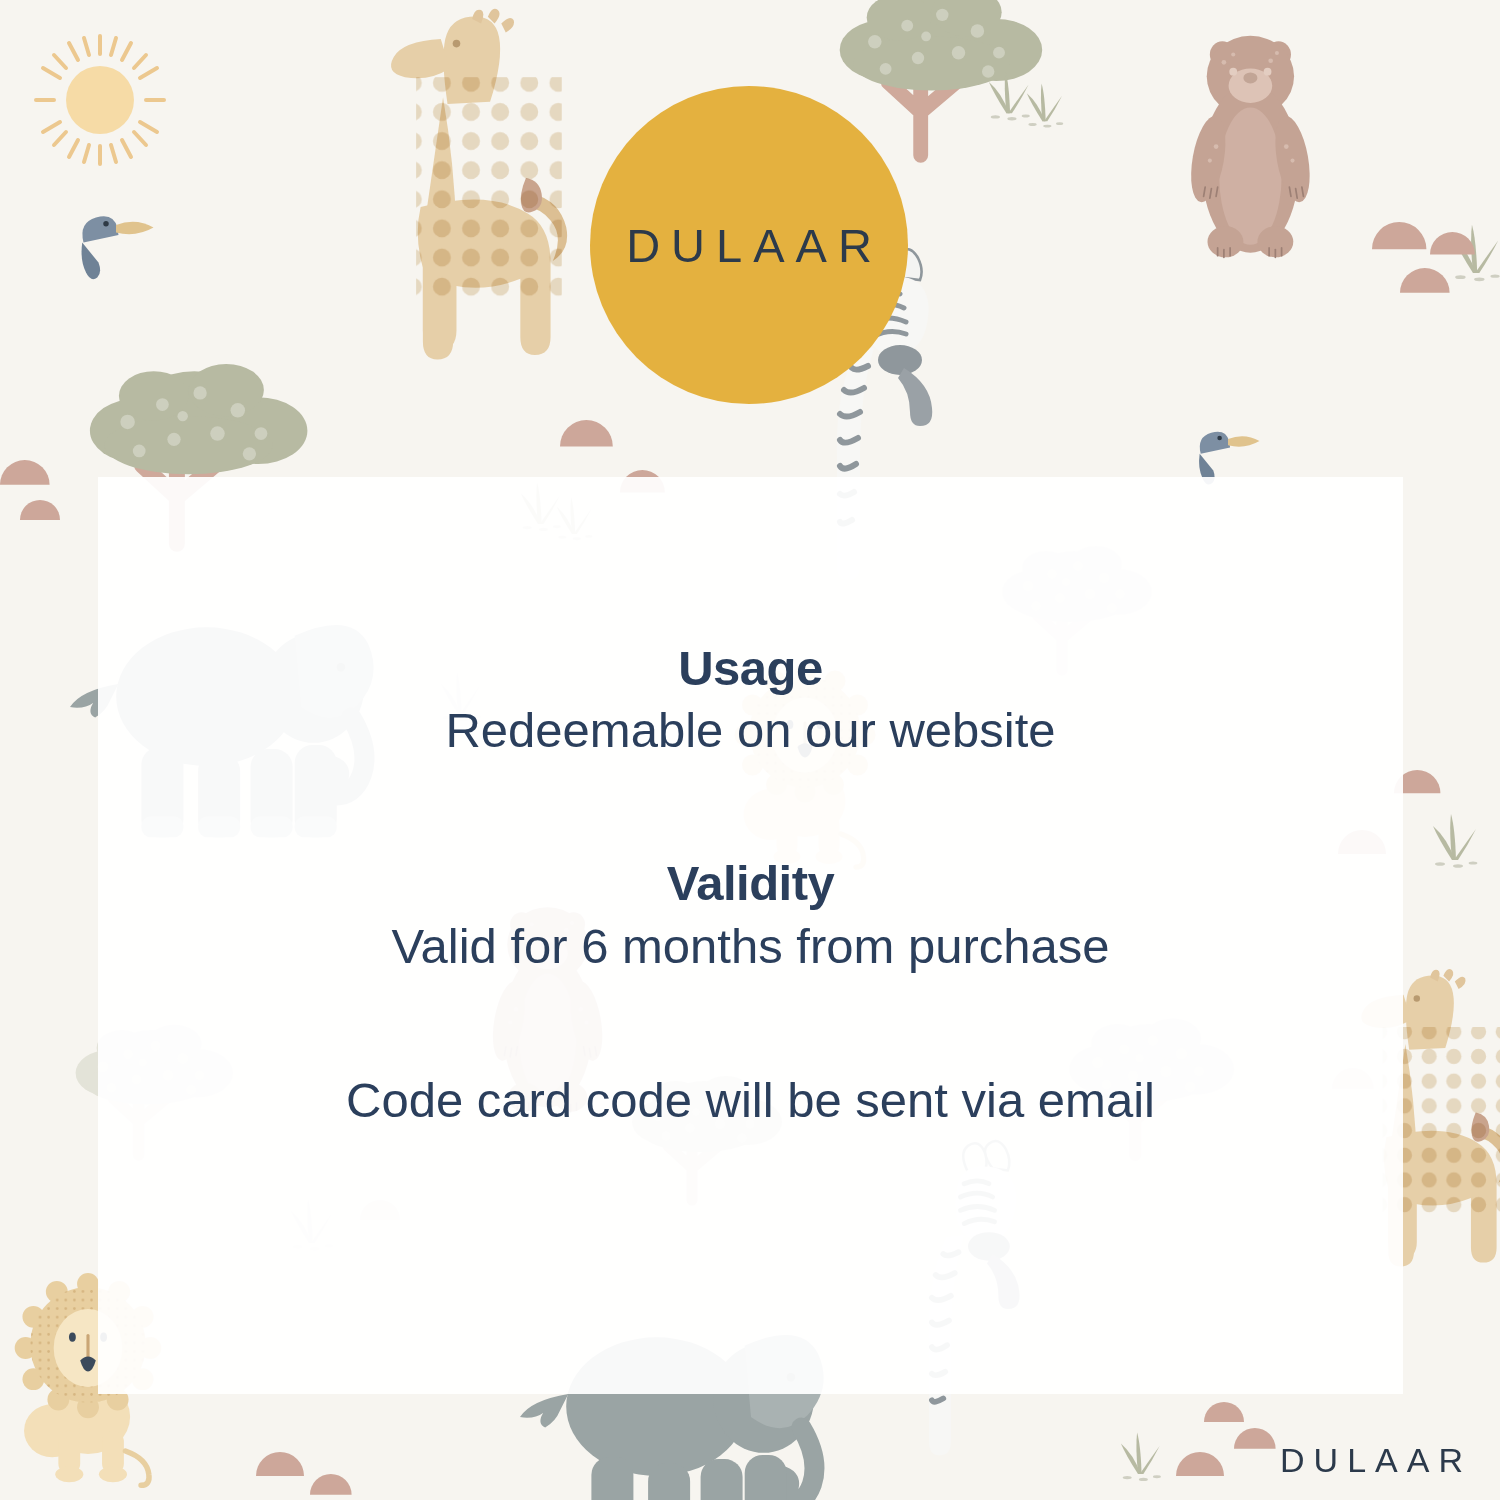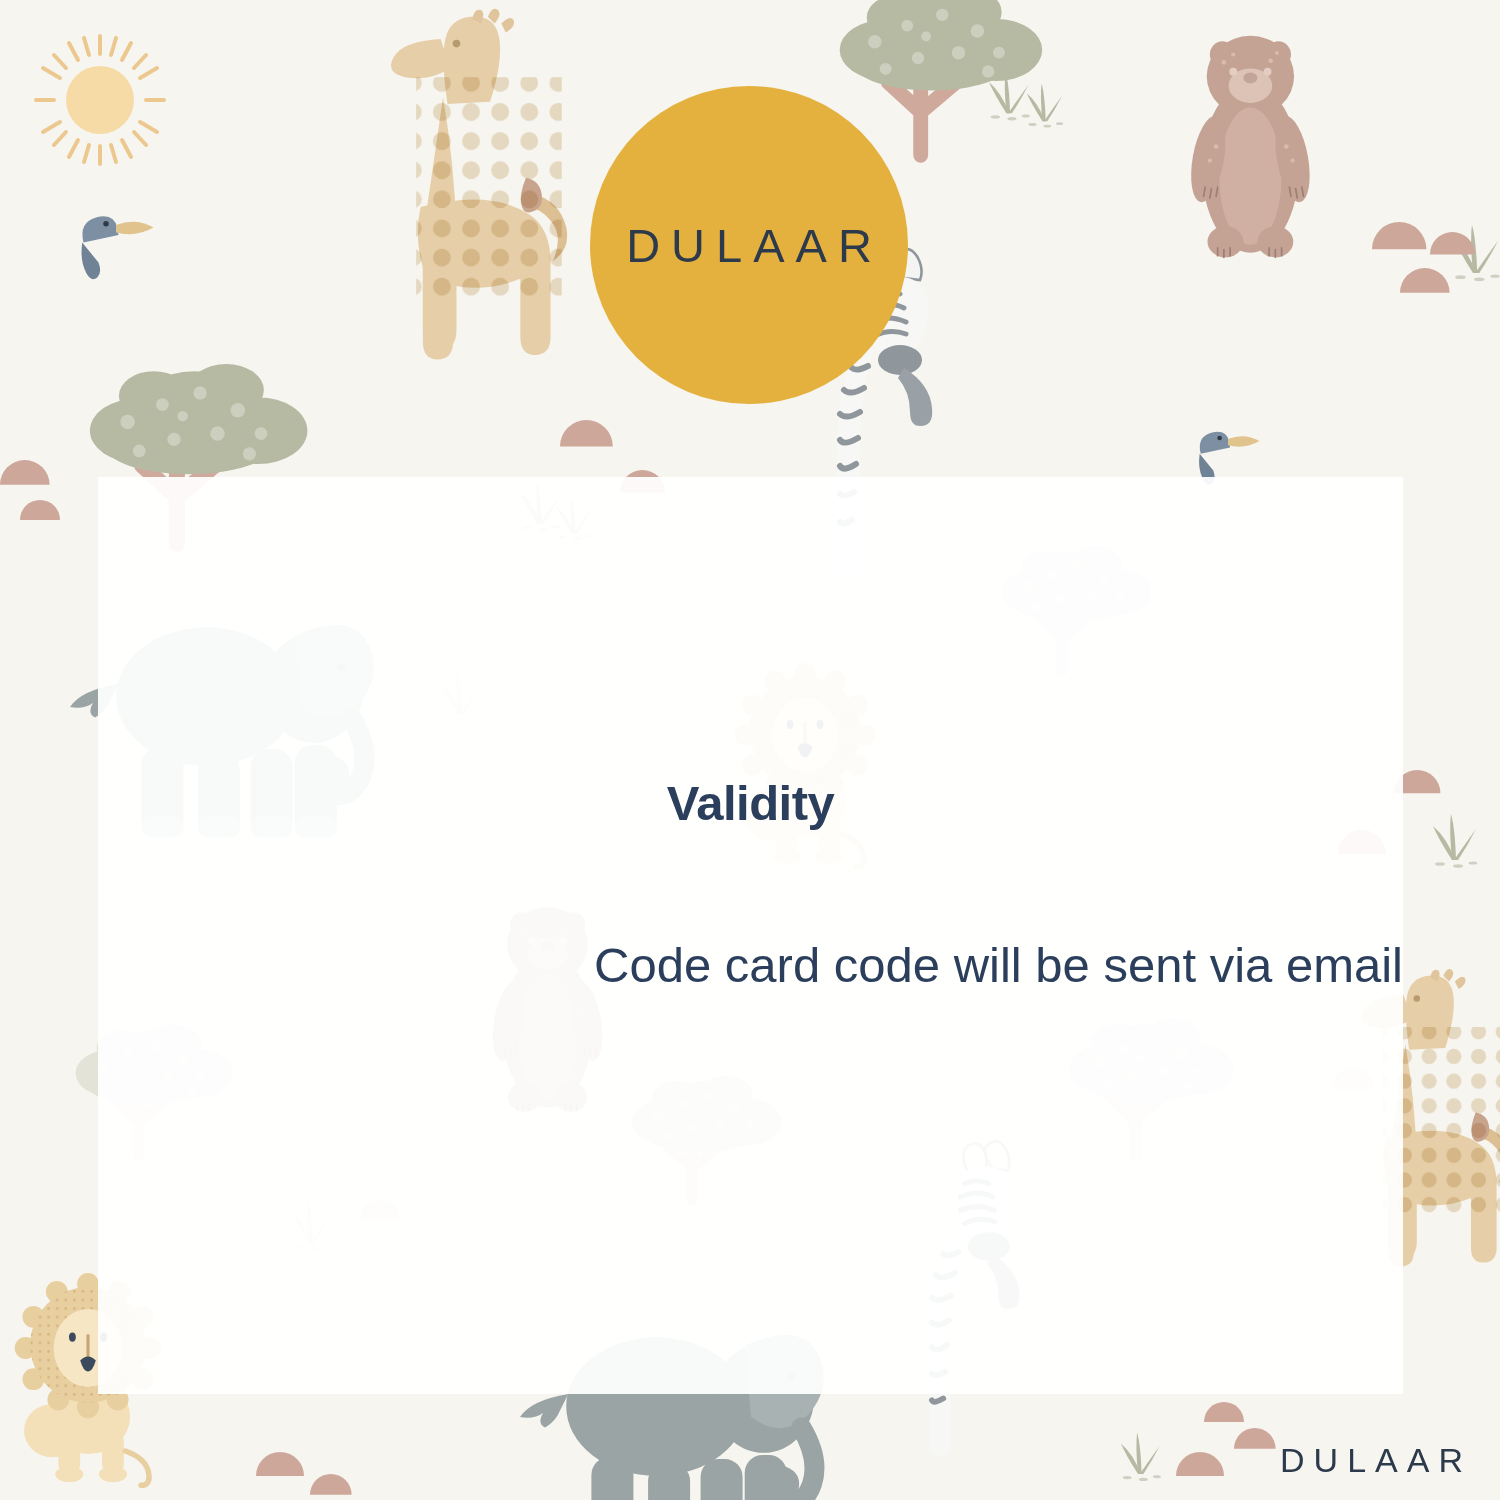--- a/index.html
+++ b/index.html
@@ -45,21 +45,21 @@
     z-index:30;
     display:flex;
     flex-direction:column;
     align-items:center;
     justify-content:center;
   }
   .section{
     width:100%;
     text-align:center;
   }
-  .section + .section{margin-top:100px;text-align:right;}
+  .section + .section{margin-top:100px;}
   .sec-title{
     font-family:"Liberation Sans",sans-serif;
     font-weight:bold;
     font-size:49px;
     color:#2b3f5c;
     letter-spacing:-0.5px;
     margin:0 0 9px 0;
     line-height:1.05;
   }
   .sec-body{
@@ -362,23 +362,28 @@
 
     <use href="#sym-giraffe" transform="translate(1318,970) scale(0.95)"></use>
 
     <use href="#sym-zebra" transform="translate(838,248) scale(1.0)"></use>
 
     <use href="#sym-zebra" transform="translate(930,1140) scale(0.95)"></use>
   </svg>
 
   <div id="content-panel">
 
+    <div class="section">
+      <div class="sec-title">Usage</div>
+      <div class="sec-body">Redeemable on our website</div>
+    </div>
 
     <div class="section">
       <div class="sec-title">Validity</div>
+      <div class="sec-body">Valid for 6 months from purchase</div>
     </div>
 
     <div class="section">
       <div class="sec-body">Code card code will be sent via email</div>
     </div>
 
     <div class="section">
     </div>
 
   </div>

